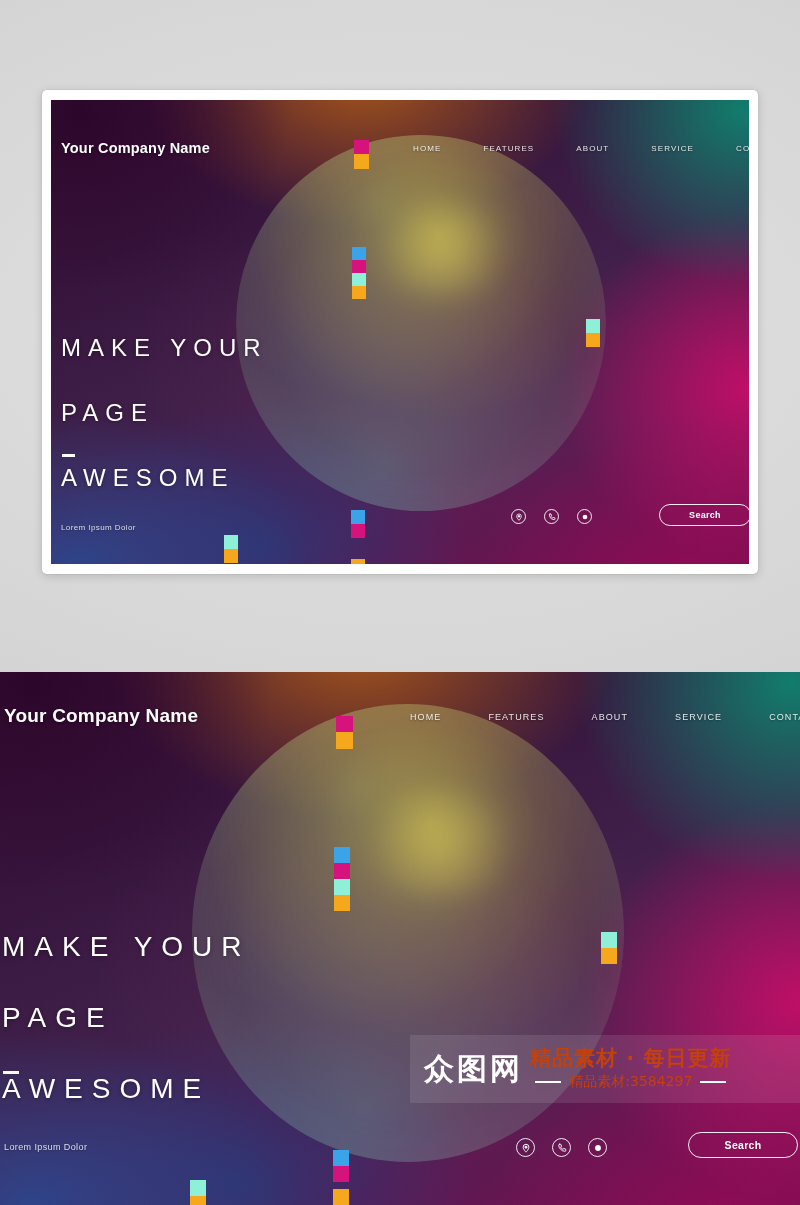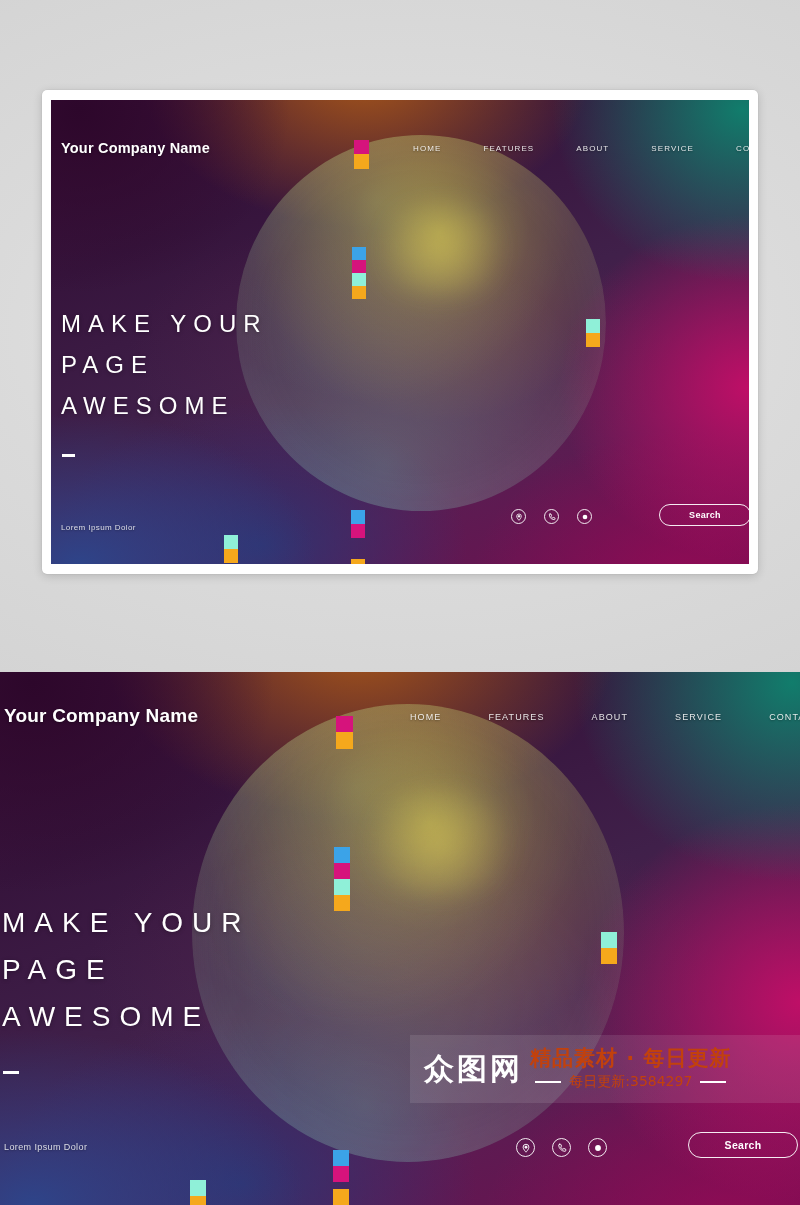--- a/index.html
+++ b/index.html
@@ -78,21 +78,21 @@
   .nav{ position:absolute; display:flex; align-items:center; white-space:nowrap; }
   .nav-item{
     color:rgba(255,255,255,.88);
     letter-spacing:1.1px;
     text-shadow:0 1px 2px rgba(0,0,0,.35);
     cursor:pointer;
   }
 
   
   .headline{ position:absolute; color:#fff; }
-  .headline .line{ white-space:nowrap; text-shadow:0 1px 4px rgba(0,0,0,.3); }
+  .headline .line{ white-space:nowrap; text-shadow:0 1px 4px rgba(0,0,0,.3);margin-top:24px; }
   .dash{ position:absolute; background:#fff; }
 
   .tagline{
     position:absolute; color:rgba(255,255,255,.82);
     letter-spacing:.4px; white-space:nowrap;
     text-shadow:0 1px 2px rgba(0,0,0,.3);
   }
 
   
   .icons{ position:absolute; display:flex; align-items:center; }
@@ -304,19 +304,19 @@
   <div class="wm">
     <div class="wm-logo">
       <span class="wm-mark">众</span>
       <span class="wm-mark">图</span>
       <span class="wm-mark">网</span>
     </div>
     <div class="wm-text">
       <div class="wm-title">精品素材 · 每日更新</div>
       <div class="wm-sub">
         <span class="wm-rule"></span>
-        <span>每日更新:3584297</span>
+        <span>精品素材:3584297</span>
         <span class="wm-rule"></span>
       </div>
     </div>
   </div>
 
 </div>
 
 </body></html>

